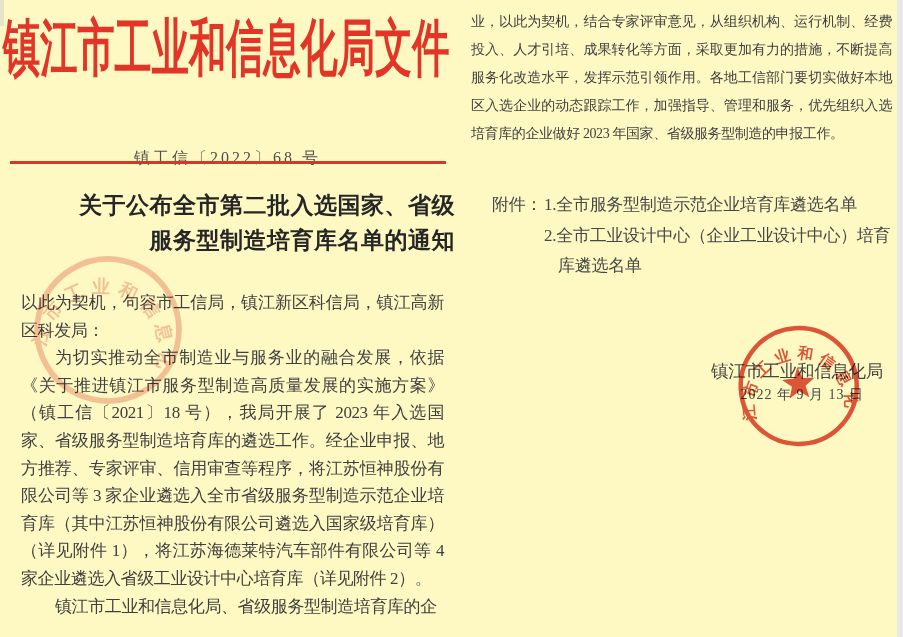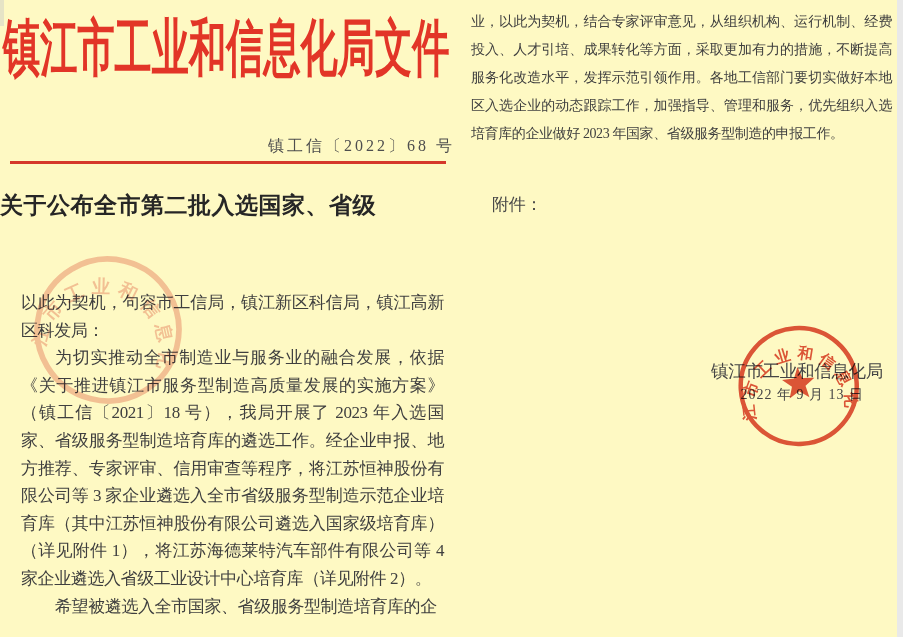--- a/index.html
+++ b/index.html
@@ -7,28 +7,28 @@
     position:relative;width:897px;height:637px;background:#fef9c3;overflow:hidden;
     font-family:"Liberation Serif","DejaVu Serif",serif;color:#414141;
   }
   
   .agency-header{
     position:absolute;left:3px;top:6px;white-space:nowrap;
     font-size:62px;font-weight:bold;color:#e23527;
     transform:scaleX(0.60);transform-origin:left top;letter-spacing:0;
   }
   .doc-number{
-    position:absolute;left:0;top:136px;width:455px;text-align:right;
+    position:absolute;left:0;top:148px;width:455px;text-align:center;
     font-size:16px;color:#4e4e4e;letter-spacing:3px;
   }
   .red-rule{
     position:absolute;left:10px;top:161px;width:436px;height:3px;background:#d5382a;
   }
   .doc-title{
-    position:absolute;left:0;top:188px;width:455px;margin:0;text-align:left;
+    position:absolute;left:0;top:188px;width:455px;margin:0;text-align:right;
     font-size:23px;line-height:35px;font-weight:bold;color:#262626;letter-spacing:0.5px;
   }
   .body-left{
     position:absolute;left:21px;top:289px;width:423px;
     font-size:17px;line-height:27.6px;color:#3f3f3f;
     text-align:justify;letter-spacing:-0.4px;
   }
   .body-left p{margin:0;}
   .indent{text-indent:2em;}
   
@@ -65,34 +65,39 @@
 <div class="page">
 
   <div class="agency-header">镇江市工业和信息化局文件</div>
 
   <div class="doc-number">镇工信〔2022〕68 号</div>
 
   <div class="red-rule"></div>
 
   <h1 class="doc-title">
     <span>关于公布全市第二批入选国家、省级</span><br>
+    <span>服务型制造培育库名单的通知</span>
   </h1>
 
   <div class="body-left">
     <p>以此为契机，句容市工信局，镇江新区科信局，镇江高新区科发局：</p>
     <p class="indent">为切实推动全市制造业与服务业的融合发展，依据《关于推进镇江市服务型制造高质量发展的实施方案》（镇工信〔2021〕18 号），我局开展了 2023 年入选国家、省级服务型制造培育库的遴选工作。经企业申报、地方推荐、专家评审、信用审查等程序，将江苏恒神股份有限公司等 3 家企业遴选入全市省级服务型制造示范企业培育库（其中江苏恒神股份有限公司遴选入国家级培育库）（详见附件 1），将江苏海德莱特汽车部件有限公司等 4 家企业遴选入省级工业设计中心培育库（详见附件 2）。</p>
-    <p class="indent">希望被遴选入全市国家、省级服务型制造培育库的企</p>
+    <p class="indent">镇江市工业和信息化局、省级服务型制造培育库的企</p>
   </div>
 
   <div class="body-right">
     <p>业，以此为契机，结合专家评审意见，从组织机构、运行机制、经费投入、人才引培、成果转化等方面，采取更加有力的措施，不断提高服务化改造水平，发挥示范引领作用。各地工信部门要切实做好本地区入选企业的动态跟踪工作，加强指导、管理和服务，优先组织入选培育库的企业做好 2023 年国家、省级服务型制造的申报工作。</p>
   </div>
 
   <div class="attachments">
     <span class="label">附件：</span>
+    <div class="items">
+      <div class="item">1.全市服务型制造示范企业培育库遴选名单</div>
+      <div class="item">2.全市工业设计中心（企业工业设计中心）培育库遴选名单</div>
+    </div>
   </div>
 
   <div class="signer">镇江市工业和信息化局</div>
   <div class="sign-date">2022 年 9 月 13 日</div>
 
   <svg class="seal seal-right" width="140" height="140" viewBox="0 0 140 140">
     <circle cx="70" cy="66" r="58" fill="none" stroke="#d73f2c" stroke-width="4.5"></circle>
     <path id="sealArcR" d="M 26 98 A 46 46 0 1 1 114 98" fill="none"></path>
     <text font-size="15.5" fill="#d73f2c" letter-spacing="5.5">
       <textPath href="#sealArcR" startOffset="50%" text-anchor="middle">镇江市工业和信息化局</textPath>

